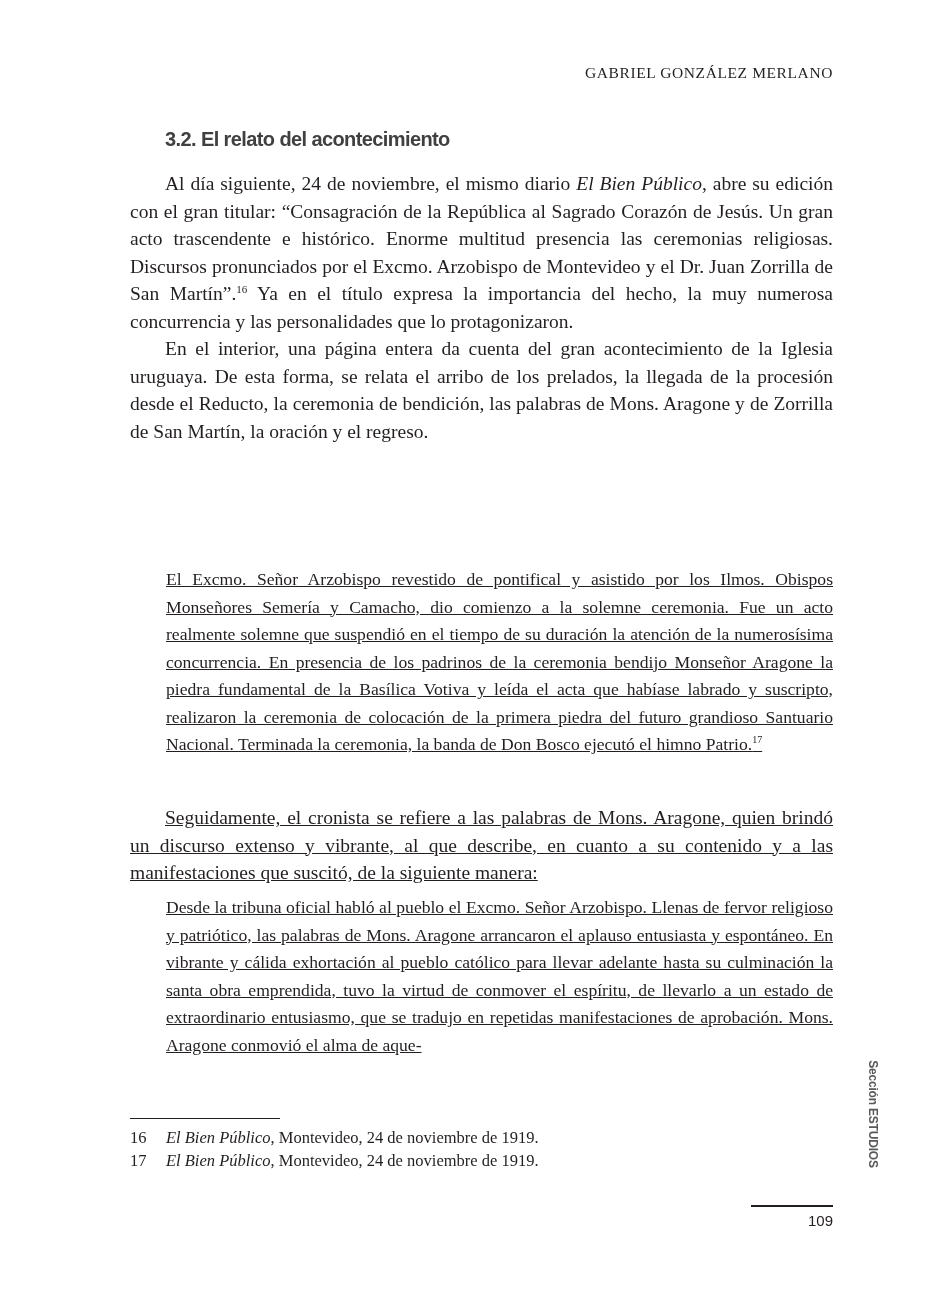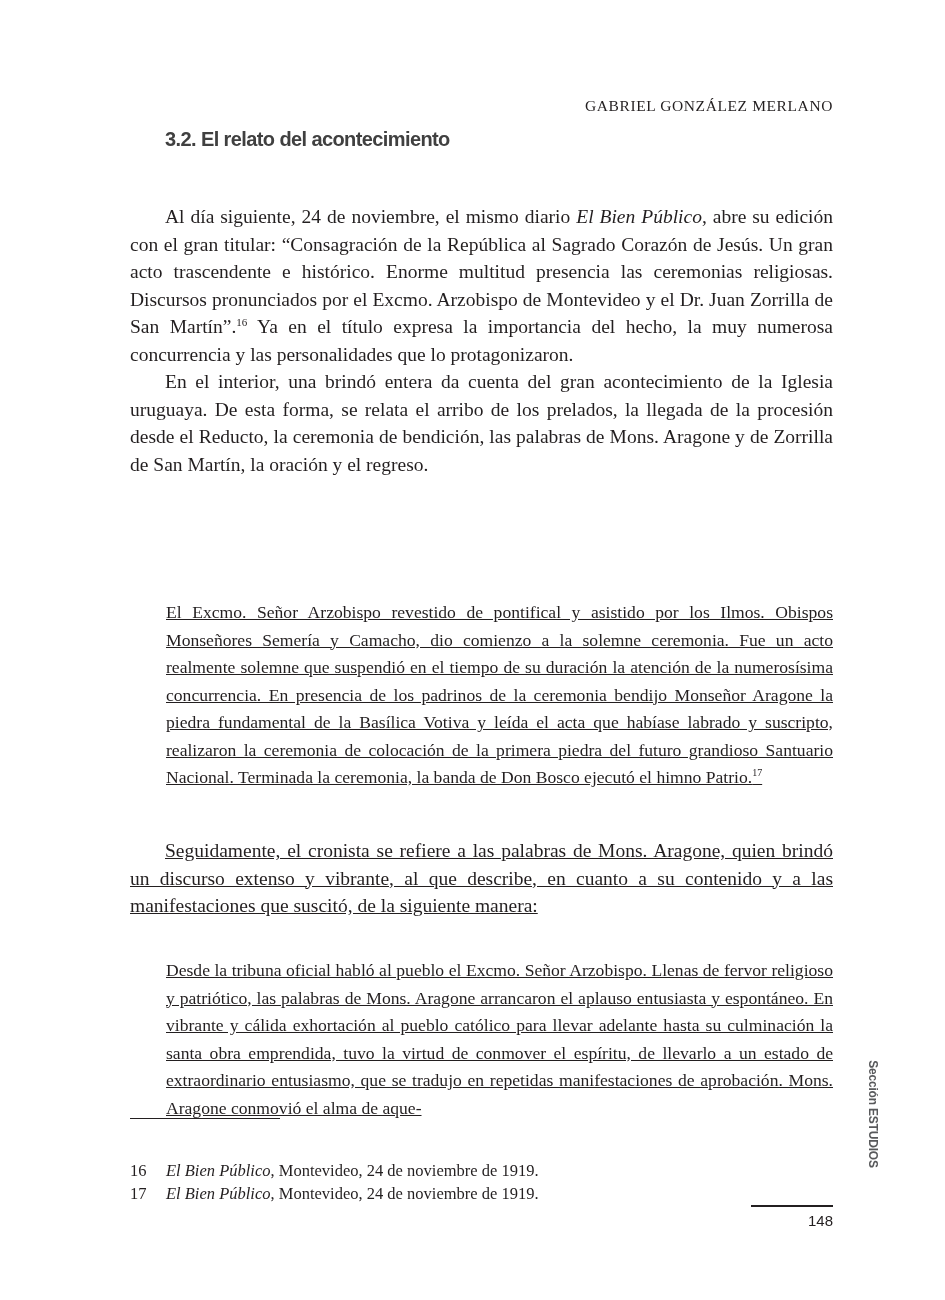--- a/index.html
+++ b/index.html
@@ -1,17 +1,17 @@
 <!DOCTYPE html>
 <html><head>
   <meta charset="utf-8">
   <style>
     html, body { margin: 0; padding: 0; background: #ffffff; }
     body { width: 945px; height: 1300px; position: relative; overflow: hidden; color: #231f20; }
-    .serif { font-family: "Liberation Serif", "DejaVu Serif", serif; margin-top: 33px; }
+    .serif { font-family: "Liberation Serif", "DejaVu Serif", serif; }
     .sans { font-family: "Liberation Sans", "DejaVu Sans", sans-serif; }
 
     .running-head {
       position: absolute; top: 64px; right: 112px;
       font-size: 15.5px; letter-spacing: 0.6px; color: #231f20;
     }
     .section-title {
       position: absolute; top: 128px; left: 165px;
       font-size: 20px; font-weight: bold; letter-spacing: -0.6px; color: #404040;
     }
@@ -24,21 +24,21 @@
     .body sup { font-size: 11px; line-height: 0; vertical-align: 7px; }
     .p-block1 { top: 170px; }
     .quote {
       position: absolute; left: 166px; width: 667px;
       font-size: 17.6px; line-height: 27.5px; text-align: justify;
     }
     .quote p { margin: 0; text-decoration: underline; }
     .quote sup { font-size: 10px; line-height: 0; vertical-align: 7px; }
     .quote1 { top: 566px; }
     .p-block2 { top: 804px; text-decoration: underline; }
-    .quote2 { top: 924px; }
+    .quote2 { top: 894px; }
 
     .fn-rule { position: absolute; top: 1118px; left: 130px; width: 150px; height: 1px; background: #231f20; }
     .footnotes { position: absolute; top: 1126px; left: 130px; font-size: 16.5px; line-height: 23px; }
     .fn { display: flex; }
     .fn-num { width: 36px; }
     .fn i { font-style: italic; }
 
     .side-label {
       position: absolute; left: 862px; top: 1060px; width: 22px; height: 108px;
     }
@@ -52,21 +52,21 @@
   </style>
 </head>
 <body>
 
 <div class="running-head serif">GABRIEL GONZÁLEZ MERLANO</div>
 
 <h2 class="section-title sans" style="margin:0;">3.2. El relato del acontecimiento</h2>
 
 <div class="body serif p-block1">
   <p><span>Al día siguiente, 24 de noviembre, el mismo diario </span><i>El Bien Público</i><span>, abre su edición con el gran titular: “Consagración de la República al Sagrado Corazón de Jesús. Un gran acto trascendente e histórico. Enorme multitud presencia las ceremonias religiosas. Discursos pronunciados por el Excmo. Arzobispo de Montevideo y el Dr. Juan Zorrilla de San Martín”.</span><sup>16</sup><span> Ya en el título expresa la importancia del hecho, la muy numerosa concurrencia y las personalidades que lo protagonizaron.</span></p>
-  <p>En el interior, una brindó entera da cuenta del gran acontecimiento de la Iglesia uruguaya. De esta forma, se relata el arribo de los prelados, la llegada de la procesión desde el Reducto, la ceremonia de bendición, las palabras de Mons. Aragone y de Zorrilla de San Martín, la oración y el regreso.</p>
+  <p>En el interior, una página entera da cuenta del gran acontecimiento de la Iglesia uruguaya. De esta forma, se relata el arribo de los prelados, la llegada de la procesión desde el Reducto, la ceremonia de bendición, las palabras de Mons. Aragone y de Zorrilla de San Martín, la oración y el regreso.</p>
 </div>
 
 <div class="quote serif quote1">
   <p><span>El Excmo. Señor Arzobispo revestido de pontifical y asistido por los Ilmos. Obispos Monseñores Semería y Camacho, dio comienzo a la solemne ceremonia. Fue un acto realmente solemne que suspendió en el tiempo de su duración la atención de la numerosísima concurrencia. En presencia de los padrinos de la ceremonia bendijo Monseñor Aragone la piedra fundamental de la Basílica Votiva y leída el acta que habíase labrado y suscripto, realizaron la ceremonia de colocación de la primera piedra del futuro grandioso Santuario Nacional. Terminada la ceremonia, la banda de Don Bosco ejecutó el himno Patrio.</span><sup>17</sup></p>
 </div>
 
 <div class="body serif p-block2">
   <p>Seguidamente, el cronista se refiere a las palabras de Mons. Aragone, quien brindó un discurso extenso y vibrante, al que describe, en cuanto a su contenido y a las manifestaciones que suscitó, de la siguiente manera:</p>
 </div>
 
@@ -84,13 +84,13 @@
     <span class="fn-num">17</span>
     <span><i>El Bien Público</i><span>, Montevideo, 24 de noviembre de 1919.</span></span>
   </div>
 </div>
 
 <div class="side-label sans">
   <span>Sección ESTUDIOS</span>
 </div>
 
 <div class="page-rule"></div>
-<div class="page-number sans">148</div>
+<div class="page-number sans">109</div>
 
 </body></html>

